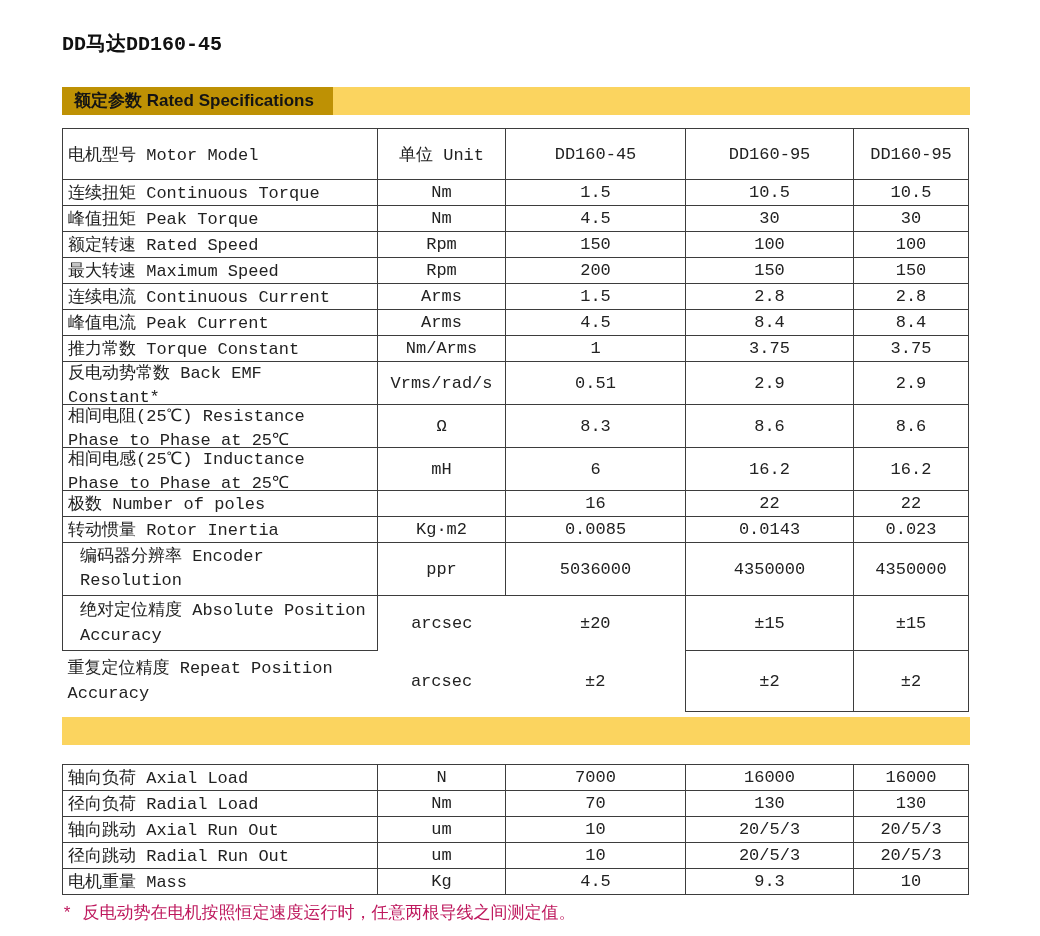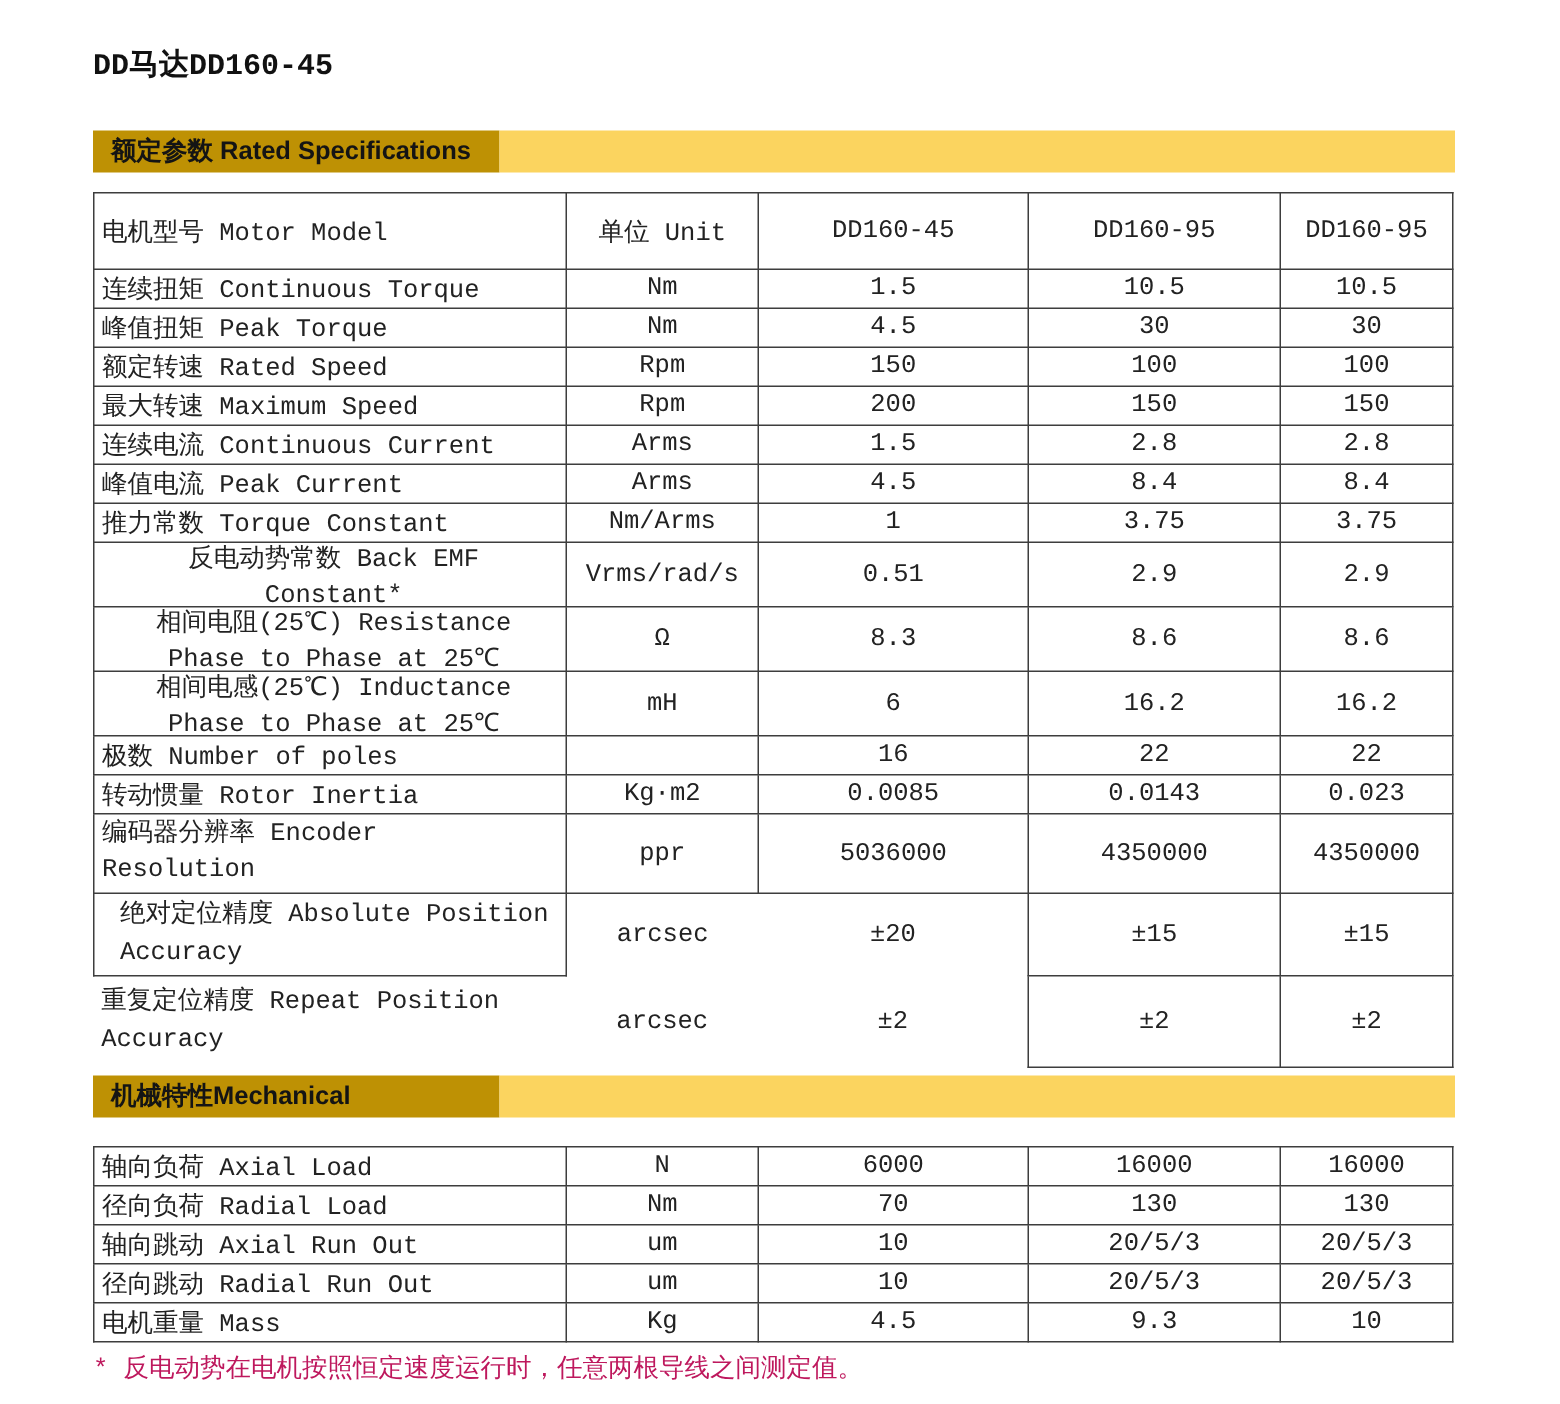--- a/index.html
+++ b/index.html
@@ -39,21 +39,21 @@
   }
   td.lab{text-align:left;padding-left:5px;}
   tr.h50 td{height:50px}
   tr.h25 td{height:25px}
   tr.h42 td{height:42px}
   tr.h52 td{height:52px}
   tr.acc1 td{height:50px}
   tr.acc2 td{height:60px}
 
   
-  td.clipcell{vertical-align:top;padding-left:0;text-align:center;}
+  td.clipcell{vertical-align:top;padding-left:0;}
   .clip{height:40px;overflow:hidden;line-height:24px;padding-left:5px;white-space:nowrap;}
   
   .two{line-height:24px;padding:2px 0 2px 5px;white-space:nowrap;}
   .acc .two{line-height:25px;}
 
   
   tr.acc1 td.unit{border-right:0;border-bottom:0;}
   tr.acc1 td.v1{border-left:0;border-right:0;border-bottom:0;}
   tr.acc2 td.lab,tr.acc2 td.unit,tr.acc2 td.v1{border:0;}
 
@@ -186,21 +186,21 @@
     </tr>
     <tr class="h25">
       <td class="lab">转动惯量 Rotor Inertia</td>
       <td class="unit">Kg·m2</td>
       <td class="v1">0.0085</td>
       <td class="v2">0.0143</td>
       <td class="v3">0.023</td>
     </tr>
 
     <tr class="h52">
-      <td class="lab" style="padding-left:0;">
+      <td class="lab" style="padding-left:12px;">
         <div class="two">
           <div>编码器分辨率 Encoder</div>
           <div>Resolution</div>
         </div>
       </td>
       <td class="unit">ppr</td>
       <td class="v1">5036000</td>
       <td class="v2">4350000</td>
       <td class="v3">4350000</td>
     </tr>
@@ -226,37 +226,36 @@
       </td>
       <td class="unit">arcsec</td>
       <td class="v1">±2</td>
       <td class="v2">±2</td>
       <td class="v3">±2</td>
     </tr>
     </tbody>
   </table>
 
   <div class="banner banner2">
-    <div class="banner-dark">机械特性Mechanical</div>
     <div class="banner-light"></div>
   </div>
 
   <table class="spec mech">
     <colgroup>
         <col class="c1">
         <col class="c2">
         <col class="c3">
         <col class="c4">
         <col class="c5">
       </colgroup>
     <tbody>
     <tr class="h25">
       <td class="lab">轴向负荷 Axial Load</td>
       <td class="unit">N</td>
-      <td class="v1">6000</td>
+      <td class="v1">7000</td>
       <td class="v2">16000</td>
       <td class="v3">16000</td>
     </tr>
     <tr class="h25">
       <td class="lab">径向负荷 Radial Load</td>
       <td class="unit">Nm</td>
       <td class="v1">70</td>
       <td class="v2">130</td>
       <td class="v3">130</td>
     </tr>

